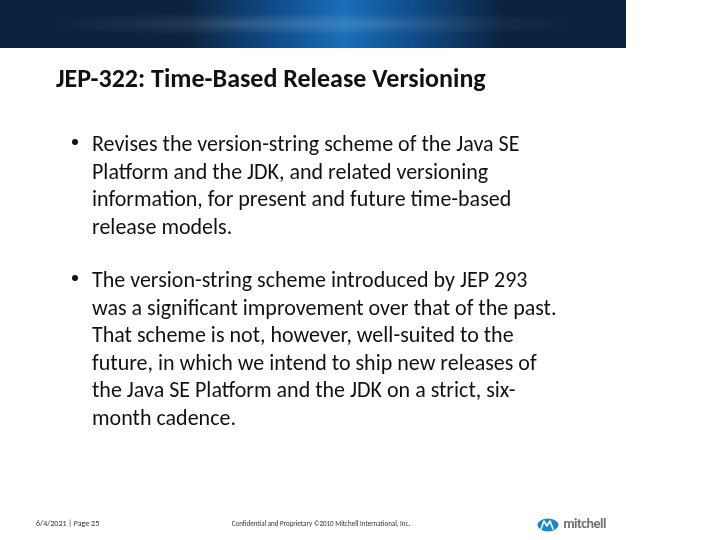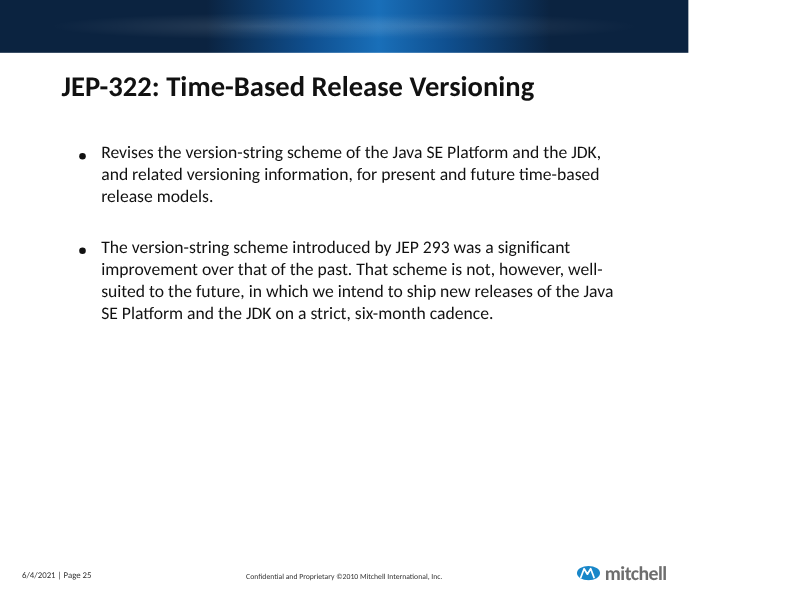--- a/index.html
+++ b/index.html
@@ -41,28 +41,28 @@
     gap: 14px;
     margin-bottom: 26px;
   }
   .bullet .dot {
     width: 6px; height: 6px; border-radius: 50%;
     background: #111;
     margin-top: 9px;
     flex: 0 0 auto;
   }
   .bullet .text {
-    font-size: 16px;
+    font-size: 22px;
     line-height: 1.25;
     color: #111;
   }
 
   .footer {
     position: absolute;
-    left: 0; right: 0; bottom: 0;
+    left: 16px; right: 0; bottom: 0;
     height: 34px;
     display: flex;
     align-items: center;
   }
   .footer-left {
     position: absolute;
     left: 20px; bottom: 12px;
     font-size: 8px;
     color: #333;
   }
@@ -79,21 +79,21 @@
     right: 20px; bottom: 8px;
     display: flex;
     align-items: center;
     gap: 4px;
   }
   .logo-mark {
     width: 22px; height: 14px;
     position: relative;
   }
   .logo-text {
-    font-size: 18px;
+    font-size: 14px;
     font-weight: 700;
     color: #6e6e6e;
     letter-spacing: -0.5px;
   }
 </style>
 </head>
 <body>
 
 <div class="slide">
 

